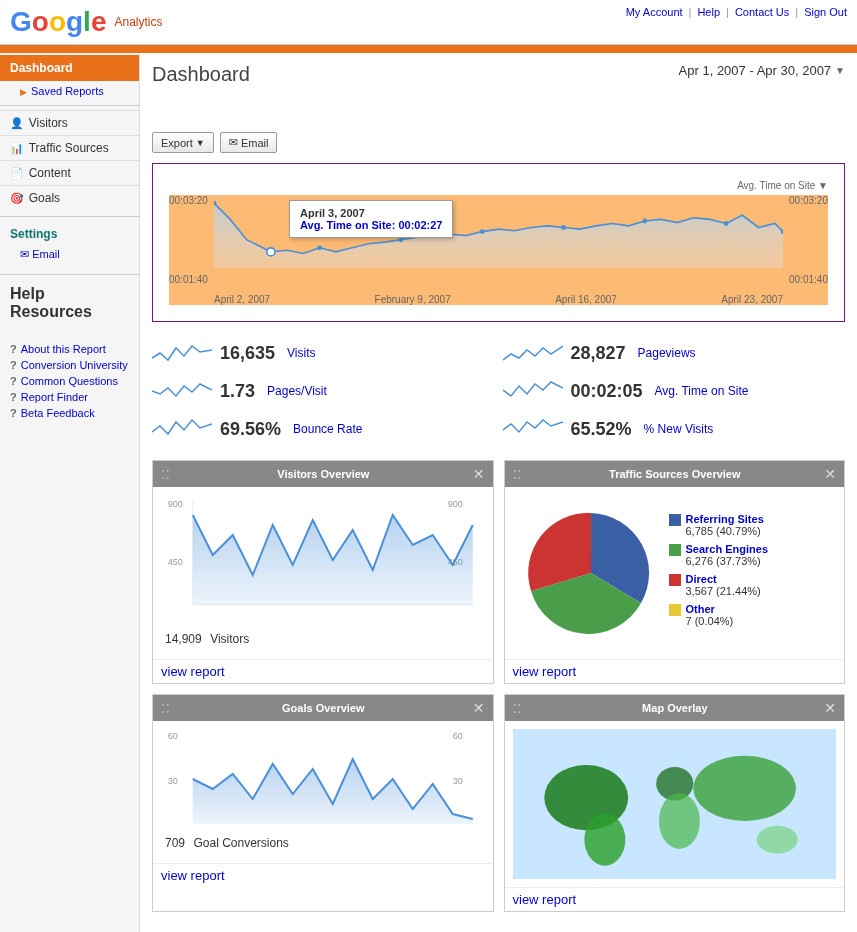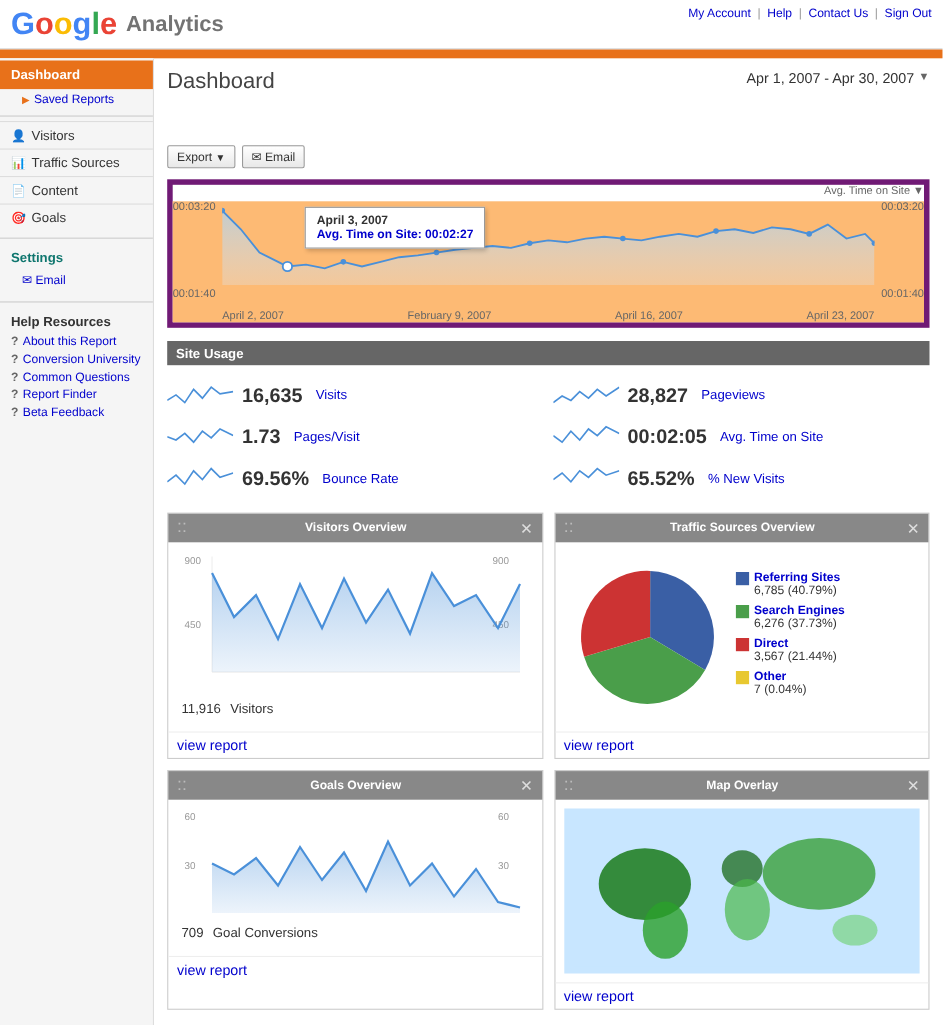--- a/index.html
+++ b/index.html
@@ -8,21 +8,21 @@
     
     .header { display: flex; align-items: flex-start; justify-content: space-between; padding: 6px 10px; border-bottom: 1px solid #ccc; background: #fff; }
     .logo { display: flex; align-items: center; gap: 4px; }
     .logo-google { font-size: 28px; font-weight: bold; }
     .logo-g { color: #4285f4; }
     .logo-o1 { color: #ea4335; }
     .logo-o2 { color: #fbbc04; }
     .logo-g2 { color: #4285f4; }
     .logo-l { color: #34a853; }
     .logo-e { color: #ea4335; }
-    .logo-analytics { font-size: 20px; color: #737373; margin-left: 4px; font-weight: bold; }
+    .logo-analytics { font-size: 12px; color: #c2410c; margin-left: 4px; }
     .header-links { display: flex; gap: 6px; font-size: 11px; color: #00c; }
     .header-links a { color: #00c; text-decoration: none; }
     .header-links span { color: #999; }
     
     
     .orange-bar { height: 8px; background: #e8711a; }
     
     
     .layout { display: flex; min-height: 860px; }
     
@@ -32,39 +32,39 @@
     .sidebar-nav-item.active { background: #e8711a; color: #fff; font-weight: bold; }
     .sidebar-section { padding: 2px 0; }
     .sidebar-sub-item { display: block; padding: 4px 10px 4px 20px; font-size: 11px; color: #00c; text-decoration: none; cursor: pointer; }
     .sidebar-arrow { font-size: 9px; margin-right: 4px; color: #e8711a; }
     .sidebar-item-with-icon { display: flex; align-items: center; padding: 5px 10px; font-size: 12px; color: #333; cursor: pointer; border-top: 1px solid #ddd; }
     .sidebar-icon { margin-right: 5px; font-size: 11px; }
     .settings-section { padding: 6px 10px; margin-top: 4px; }
     .settings-title { font-weight: bold; font-size: 12px; color: #0f766e; margin-bottom: 4px; }
     .settings-link { display: block; padding: 3px 0 3px 10px; font-size: 11px; color: #00c; text-decoration: none; }
     .help-section { padding: 6px 10px; margin-top: 4px; }
-    .help-title { font-weight: bold; font-size: 12px; color: #333; margin-bottom: 4px; }
+    .help-title { font-weight: bold; font-size: 16px; color: #333; margin-bottom: 20px; }
     .help-item { display: flex; align-items: flex-start; padding: 2px 0; font-size: 11px; color: #00c; cursor: pointer; }
     .help-q { color: #666; margin-right: 4px; font-weight: bold; }
 
     
     .main { flex: 1; padding: 10px 12px; }
     
     
     .dash-header { display: flex; justify-content: space-between; align-items: flex-start; margin-bottom: 8px; }
     .dash-title { font-size: 20px; color: #444; font-weight: normal; }
     .date-range { display: flex; align-items: center; font-size: 13px; color: #333; }
     .date-range-text { margin-right: 4px; }
     
     
     .toolbar { display: flex; gap: 6px; margin-bottom: 10px; margin-top: 46px; }
     .tool-btn { display: flex; align-items: center; gap: 3px; padding: 3px 8px; border: 1px solid #999; background: linear-gradient(#fff, #e8e8e8); cursor: pointer; font-size: 11px; color: #333; border-radius: 2px; }
     
     
-    .chart-container { border: 5px solid #701a75; margin-bottom: 12px; padding: 0; position: relative; background: #fff; }
+    .chart-container { border: 1px solid #701a75; margin-bottom: 12px; padding: 16px; position: relative; background: #fff; }
     .chart-label { font-size: 10px; color: #666; text-align: right; margin-bottom: 4px; }
     .main-chart { position: relative; height: 110px; background: #fdba74; }
     .chart-y-labels { position: absolute; left: 0; top: 0; bottom: 20px; width: 45px; display: flex; flex-direction: column; justify-content: space-between; font-size: 10px; color: #666; }
     .chart-y-labels-right { position: absolute; right: 0; top: 0; bottom: 20px; width: 45px; display: flex; flex-direction: column; justify-content: space-between; font-size: 10px; color: #666; text-align: right; }
     .chart-svg { position: absolute; left: 45px; right: 45px; top: 0; bottom: 20px; }
     .chart-x-labels { position: absolute; bottom: 0; left: 45px; right: 45px; display: flex; justify-content: space-between; font-size: 10px; color: #666; }
     
     
     .tooltip { position: absolute; background: #fff; border: 1px solid #999; padding: 6px 10px; font-size: 11px; z-index: 10; box-shadow: 2px 2px 4px rgba(0,0,0,0.2); left: 120px; top: 5px; }
     .tooltip-date { font-weight: bold; color: #333; }
@@ -262,21 +262,20 @@
 
         <div class="chart-x-labels">
           <span>April 2, 2007</span>
           <span>February 9, 2007</span>
           <span>April 16, 2007</span>
           <span>April 23, 2007</span>
         </div>
       </div>
     </div>
 
-    <div class="section-header">Site Usage</div>
     <div class="metrics-grid">
 
       <div>
         <div class="metric-row">
           <svg class="sparkline" viewBox="0 0 60 30">
             <polyline points="0,20 8,15 16,22 24,10 32,18 40,8 48,14 60,12" fill="none" stroke="#4a90d9" stroke-width="1.5"></polyline>
           </svg>
           <span class="metric-value">16,635</span>
           <span class="metric-label">Visits</span>
         </div>
@@ -342,21 +341,21 @@
                 <linearGradient id="visGrad" x1="0" y1="0" x2="0" y2="1">
                   <stop offset="0%" stop-color="#4a90d9" stop-opacity="0.4"></stop>
                   <stop offset="100%" stop-color="#4a90d9" stop-opacity="0.1"></stop>
                 </linearGradient>
               </defs>
               <path d="M30,20 L50,60 L70,40 L90,80 L110,30 L130,70 L150,25 L170,65 L190,35 L210,75 L230,20 L250,50 L270,40 L290,70 L310,30 L310,110 L30,110 Z" fill="url(#visGrad)"></path>
               <polyline points="30,20 50,60 70,40 90,80 110,30 130,70 150,25 170,65 190,35 210,75 230,20 250,50 270,40 290,70 310,30" fill="none" stroke="#4a90d9" stroke-width="2"></polyline>
             </svg>
           </div>
           <div class="panel-stat">
-            <span>11,916</span>
+            <span>14,909</span>
             <span>Visitors</span>
           </div>
         </div>
         <div class="panel-footer">
           <a class="view-report-link">view report</a>
         </div>
       </div>
 
       <div class="panel">
         <div class="panel-header">

